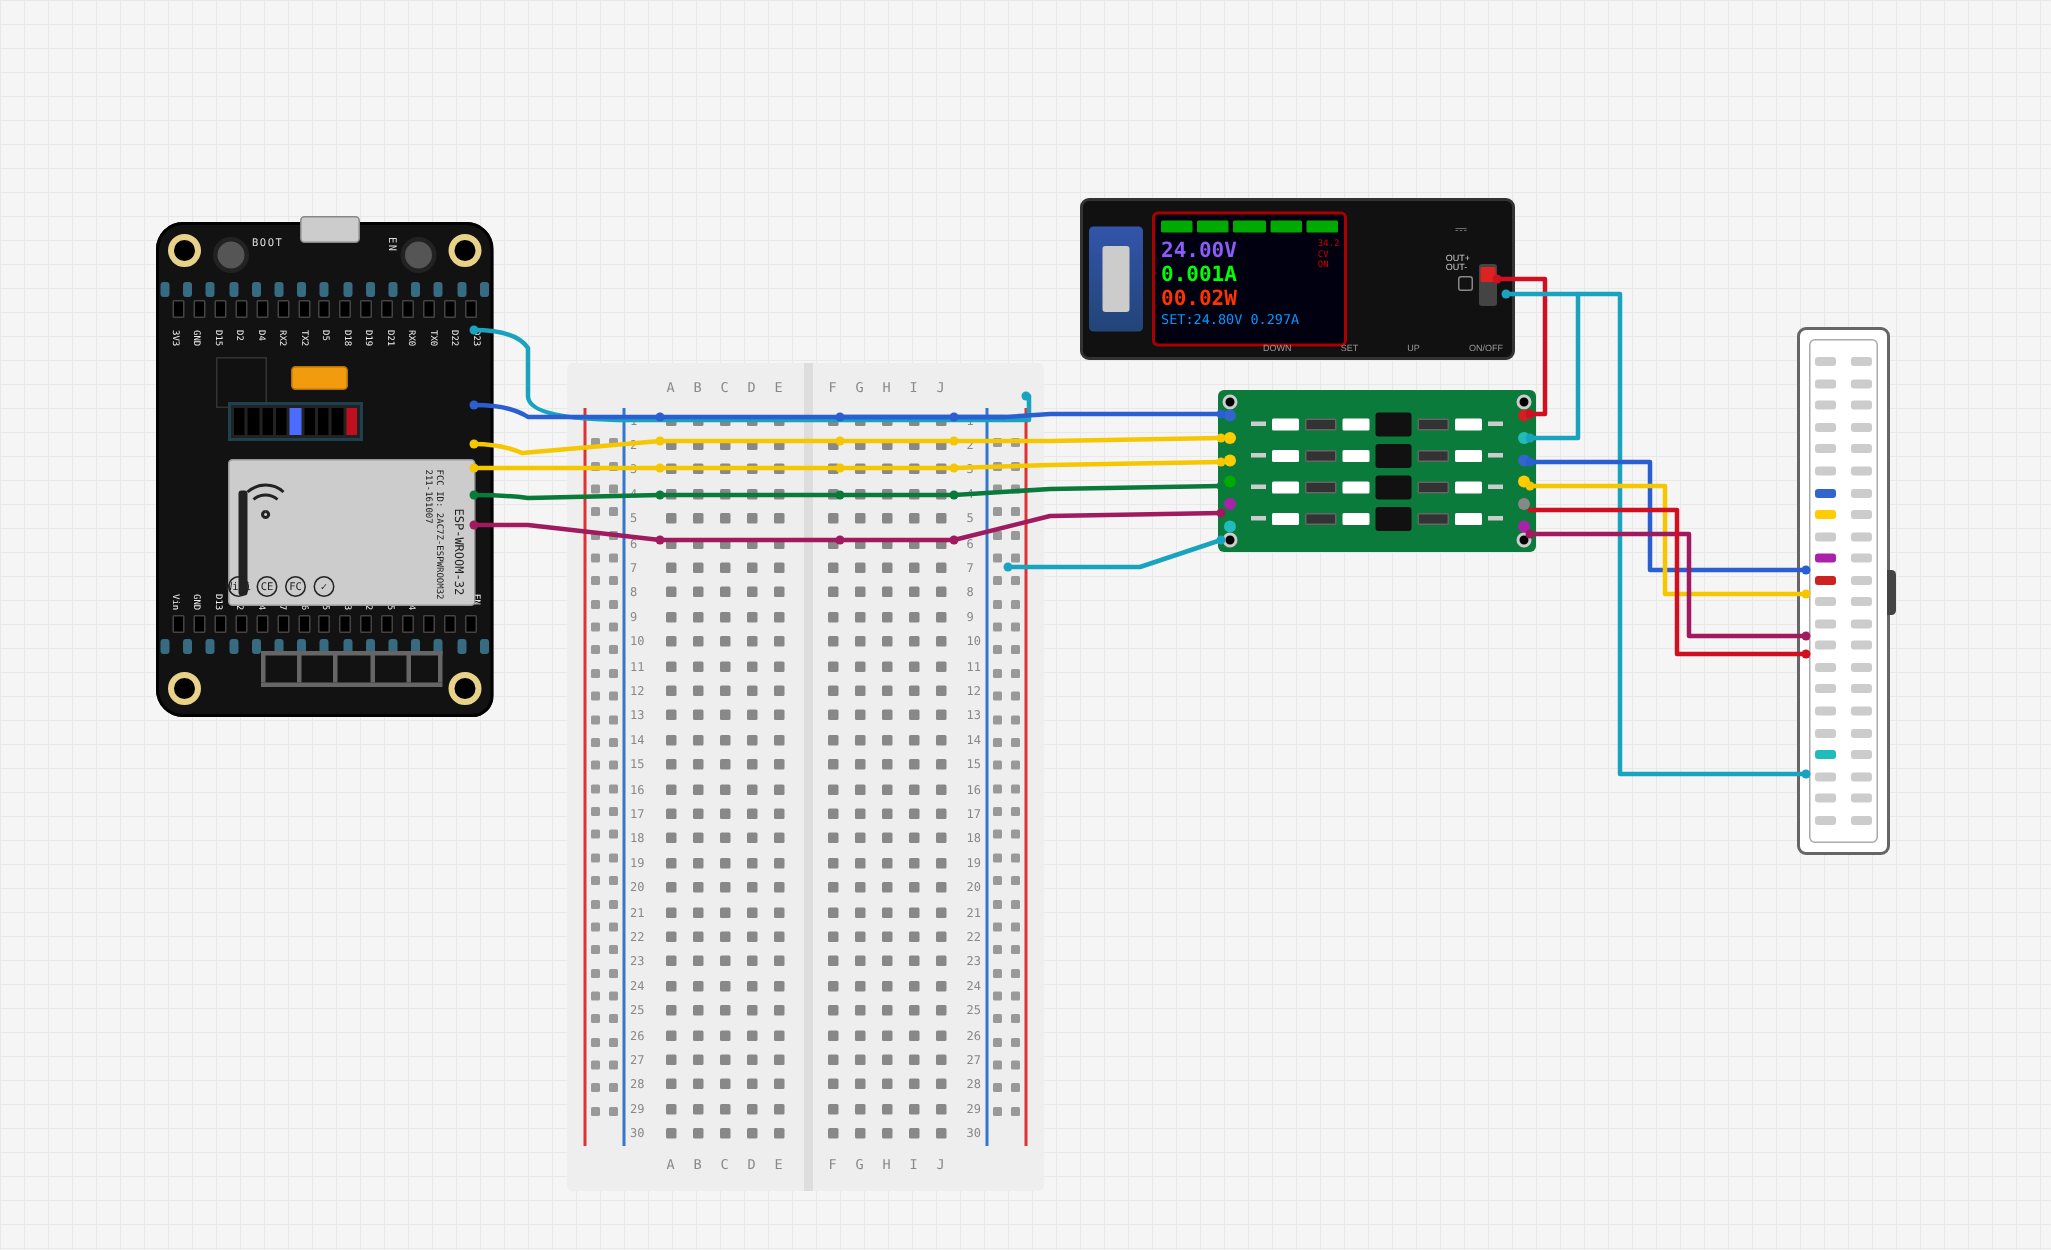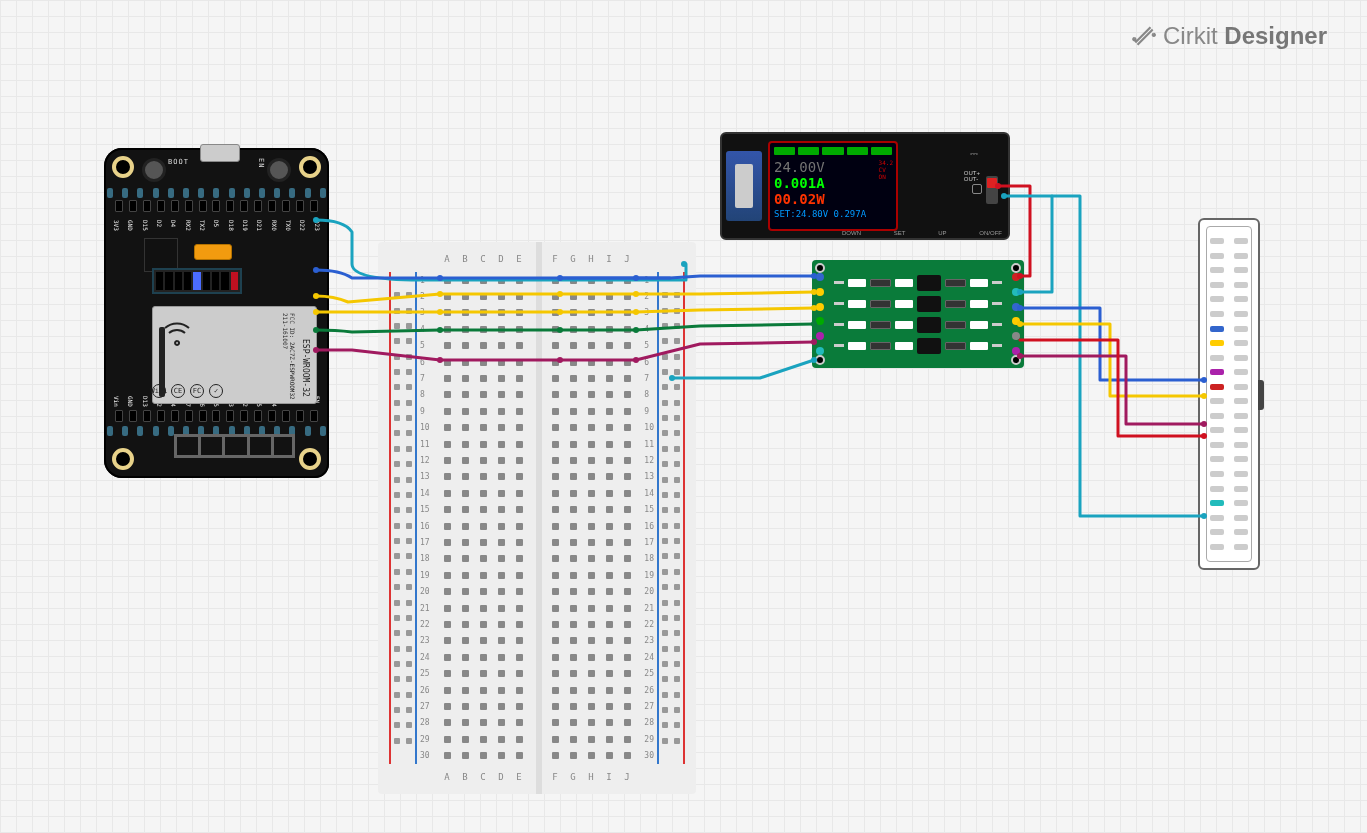--- a/index.html
+++ b/index.html
@@ -78,21 +78,21 @@
 .ls .smd.c{background:#333;border:1px solid #666}
 .ls .opto{width:24px;height:16px;background:#111;border-radius:2px}
 .ls .arrow{width:10px;height:3px;background:#ccc;position:relative}
 
 .pm{position:absolute;left:720px;top:132px;width:290px;height:108px;background:#111;border-radius:6px;border:2px solid #333;display:flex;align-items:center}
 .pm .usb-left{width:36px;height:70px;background:linear-gradient(#35a,#247);display:flex;align-items:center;justify-content:center;border-radius:3px;margin-left:4px}
 .pm .usb-left .plug{width:18px;height:44px;background:#ccc;border-radius:2px}
 .pm .disp{margin-left:6px;width:130px;height:90px;background:#001;border:2px solid #a00;border-radius:4px;padding:4px;font-family:monospace;font-size:11px;position:relative}
 .pm .disp .top{display:flex;gap:3px;height:10px;margin-bottom:2px}
 .pm .disp .top span{flex:1;height:8px;background:#0a0;border-radius:1px}
-.pm .disp .v1{color:#737373;font-size:14px;font-weight:normal}
+.pm .disp .v1{color:#8b5cf6;font-size:14px;font-weight:bold}
 .pm .disp .v2{color:#0f0;font-size:14px;font-weight:bold}
 .pm .disp .v3{color:#f30;font-size:14px;font-weight:bold}
 .pm .disp .v4{color:#09f;font-size:9px;margin-top:2px}
 .pm .disp .side{position:absolute;right:3px;top:16px;font-size:6px;color:#c00}
 .pm .ulogo{position:absolute;left:48px;top:54px;color:#fa0;font-size:11px;font-weight:bold}
 .pm .labels{position:absolute;bottom:2px;left:120px;right:6px;display:flex;justify-content:space-between;font-size:6px;color:#999}
 .pm .sw{position:absolute;right:10px;top:42px;width:12px;height:28px;background:#444;border-radius:2px}
 .pm .sw .knob{position:absolute;top:2px;left:1px;right:1px;height:10px;background:#d22;border-radius:1px}
 .pm .out-lbl{position:absolute;right:28px;top:36px;font-size:6px;color:#ccc}
 .pm .port-out{position:absolute;right:26px;top:50px;width:10px;height:10px;border:1px solid #888;border-radius:2px}
@@ -111,30 +111,20 @@
 .wires path{fill:none;stroke-width:3;stroke-linecap:round;stroke-linejoin:round}
 .wires .teal{stroke:#1aa3bf}.wires .blue{stroke:#2b5fd1}.wires .yel{stroke:#f5c700}.wires .grn{stroke:#0a7a3a}.wires .pur{stroke:#a01a5f}.wires .red{stroke:#d01020}
 .wires circle{r:3}
 .wires .ec-teal{fill:#1aa3bf}.wires .ec-blue{fill:#2b5fd1}.wires .ec-yel{fill:#f5c700}.wires .ec-grn{fill:#0a7a3a}.wires .ec-pur{fill:#a01a5f}.wires .ec-red{fill:#d01020}
 </style>
 </head>
 <body>
 
 <div class="canvas">
 
-  <div class="brand">
-    <span class="brand-icon">
-      <svg viewBox="0 0 24 24">
-          <path d="M4 18 L18 4 M6 20 L20 6 M3 14 a1 1 0 1 0 .1 0 M21 10 a1 1 0 1 0 .1 0"></path>
-        </svg>
-    </span>
-    <span class="brand-name">
-      <span>Cirkit</span> <b>Designer</b>
-    </span>
-  </div>
 
   <div class="esp32">
     <div class="hole tl"></div>
     <div class="hole tr"></div>
     <div class="hole bl"></div>
     <div class="hole br"></div>
     <div class="usb"></div>
     <div class="btn boot"></div>
     <div class="btn en"></div>
     <span class="btn-lbl boot">BOOT</span>

